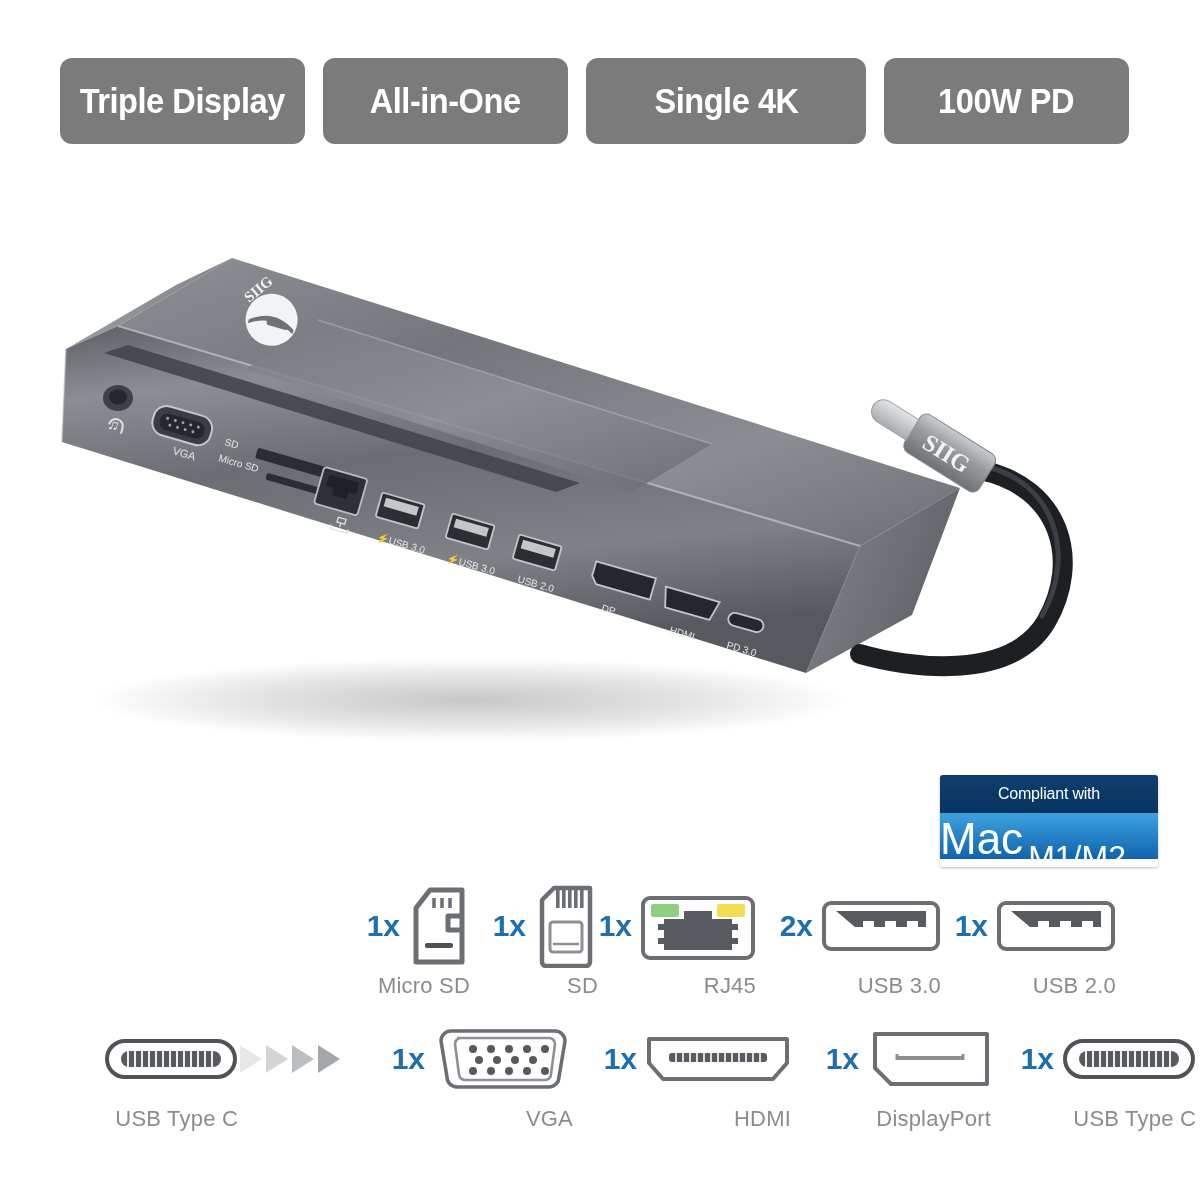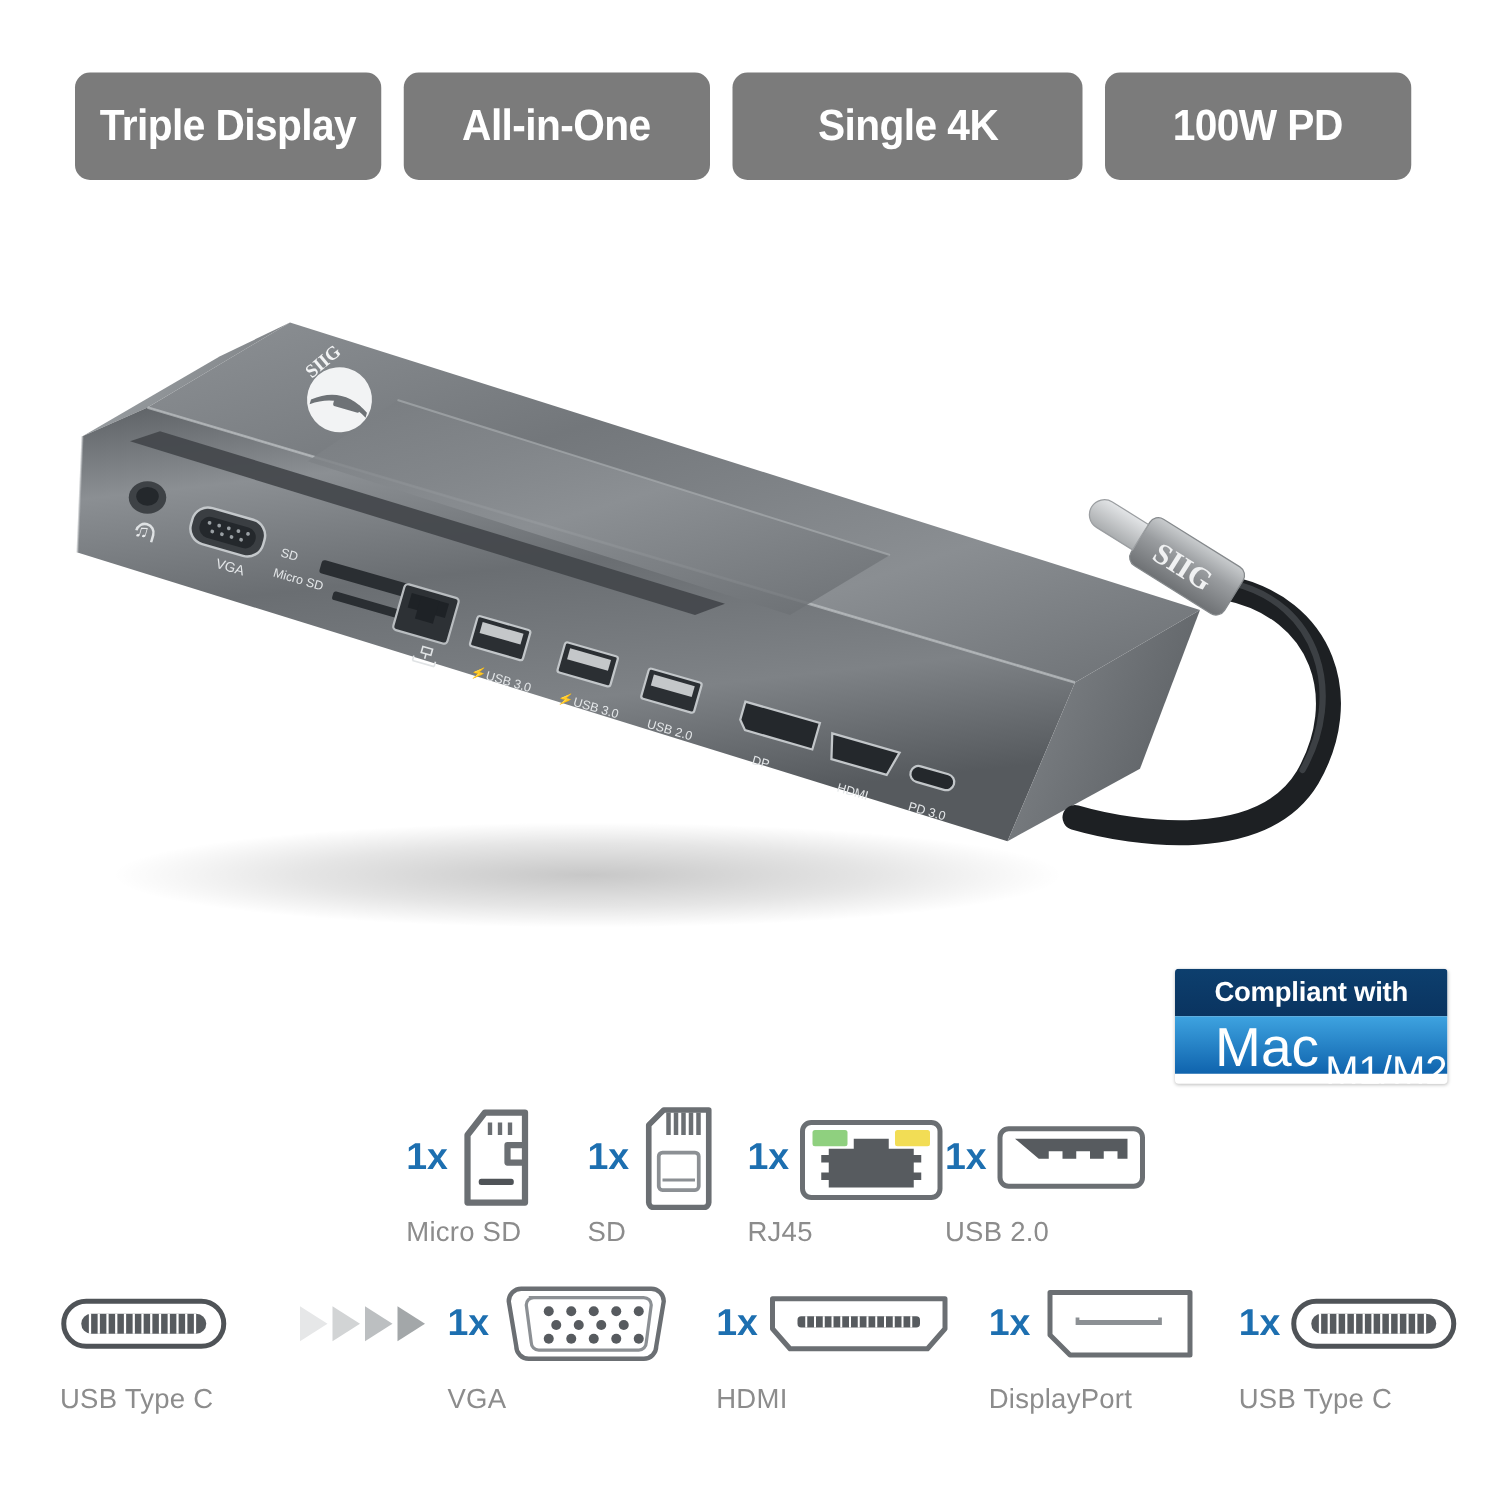--- a/index.html
+++ b/index.html
@@ -68,30 +68,30 @@
   }
   #mac-badge-top {
     height: 38px;
     background: linear-gradient(180deg, #0d3f6e 0%, #0a3460 100%);
     display: flex;
     align-items: center;
     justify-content: center;
   }
   #mac-badge-top span {
     color: #ffffff;
-    font-size: 22px;
-    font-weight: bold;
+    font-size: 16px;
+    font-weight: normal;
     letter-spacing: -0.2px;
   }
   #mac-badge-bottom {
     height: 46px;
     background: linear-gradient(180deg, #3ea3e0 0%, #0f63ad 100%);
     display: flex;
     align-items: baseline;
-    justify-content: flex-end;
+    justify-content: flex-start;
     gap: 5px;
   }
   #mac-badge-mac {
     color: #ffffff;
     font-size: 44px;
     font-weight: normal;
     line-height: 1;
     position: relative;
     top: 4px;
   }
@@ -109,21 +109,21 @@
     position: absolute;
     display: flex;
     align-items: flex-start;
   }
   #legend-row-1 { left: 325px; top: 885px; gap: 0; }
   #legend-row-2 { left: 48px;  top: 1018px; gap: 0; }
 
   .legend-item {
     display: flex;
     flex-direction: column;
-    align-items: flex-start;
+    align-items: flex-end;
   }
   .legend-icon-line {
     display: flex;
     align-items: center;
     gap: 8px;
     height: 82px;
   }
   .legend-qty {
     color: #1d6fb0;
     font-size: 30px;
@@ -375,20 +375,30 @@
         <path d="M 24,33 h 20 v -8 h 28 v 8 h 20 v 31 h -68 z" fill="#575b5f"></path>
         <rect x="18" y="38" width="7" height="6" fill="#575b5f"></rect>
         <rect x="18" y="52" width="7" height="6" fill="#575b5f"></rect>
         <rect x="91" y="38" width="7" height="6" fill="#575b5f"></rect>
         <rect x="91" y="52" width="7" height="6" fill="#575b5f"></rect>
       </svg>
     </div>
     <span class="legend-label">RJ45</span>
   </div>
 
+  <div class="legend-item" style="width:185px">
+    <div class="legend-icon-line">
+      <span class="legend-qty">2x</span>
+      <svg class="legend-glyph" width="120" height="62" viewBox="0 0 120 62">
+        <rect x="3" y="8" width="114" height="46" rx="7" fill="#ffffff" stroke="#6b6f73" stroke-width="4"></rect>
+        <path d="M 15,16 h 90 v 16 h -8 v -6 h -11 v 6 h -11 v -6 h -11 v 6 h -11 v -6 h -11 v 6 h -8 z" fill="#575b5f"></path>
+      </svg>
+    </div>
+    <span class="legend-label">USB 3.0</span>
+  </div>
 
   <div class="legend-item" style="width:175px">
     <div class="legend-icon-line">
       <span class="legend-qty">1x</span>
       <svg class="legend-glyph" width="120" height="62" viewBox="0 0 120 62">
         <rect x="3" y="8" width="114" height="46" rx="7" fill="#ffffff" stroke="#6b6f73" stroke-width="4"></rect>
         <path d="M 15,16 h 90 v 16 h -8 v -6 h -11 v 6 h -11 v -6 h -11 v 6 h -11 v -6 h -11 v 6 h -8 z" fill="#575b5f"></path>
       </svg>
     </div>
     <span class="legend-label">USB 2.0</span>

